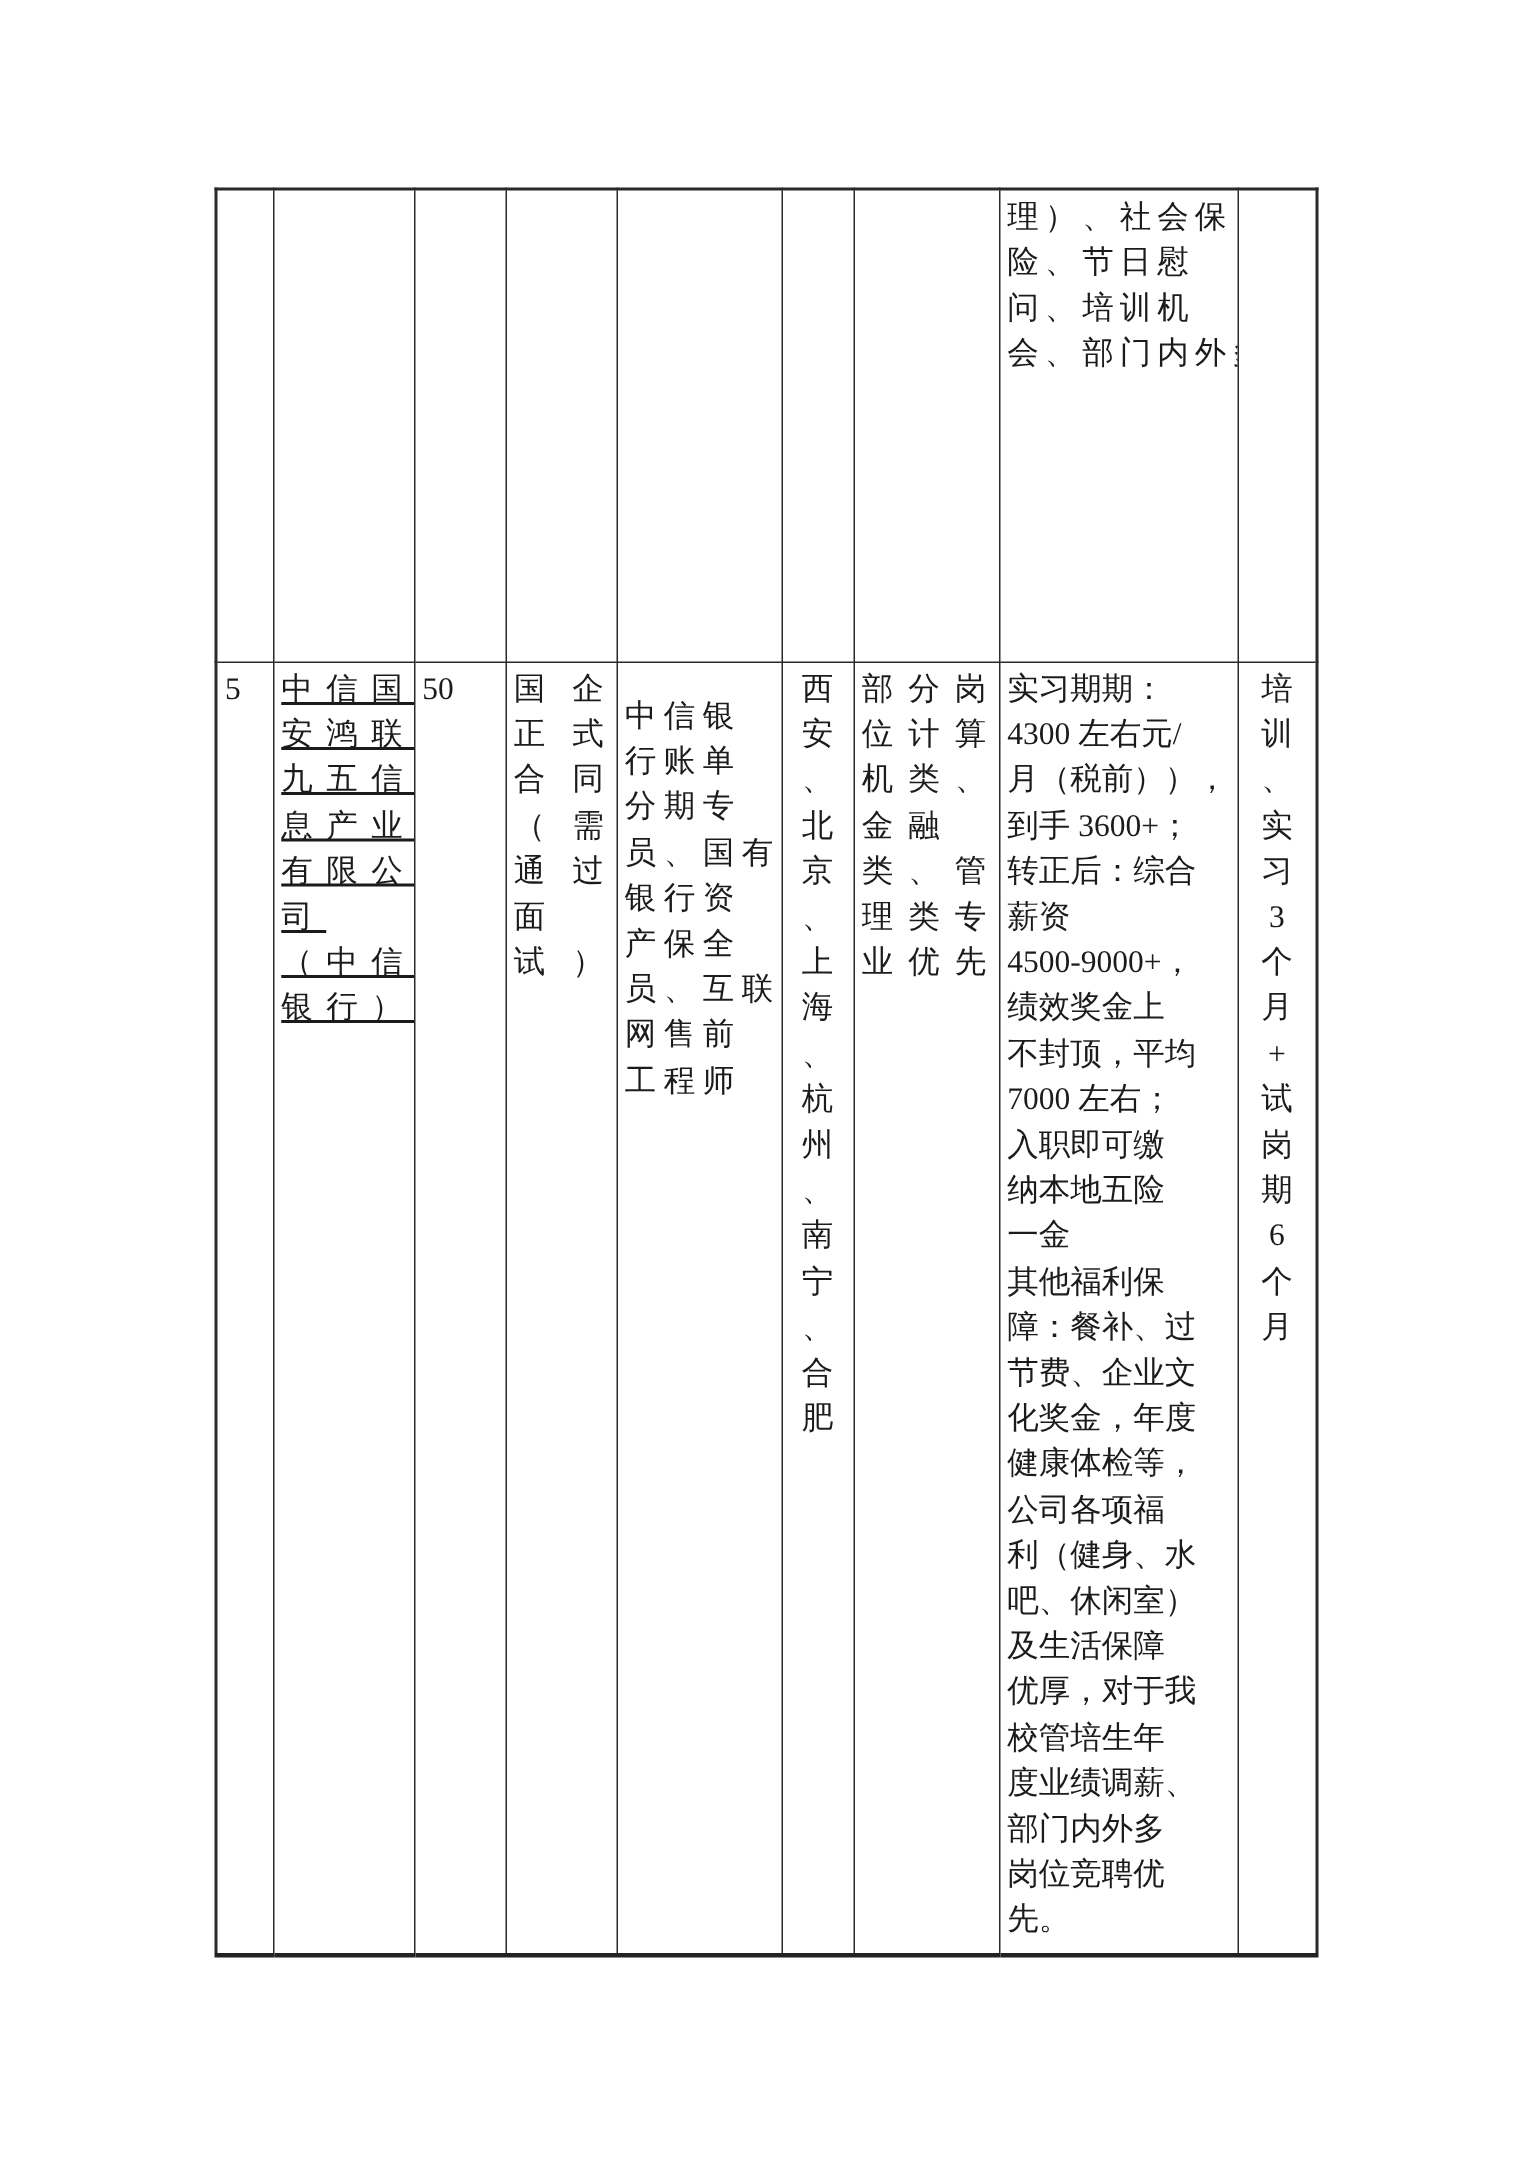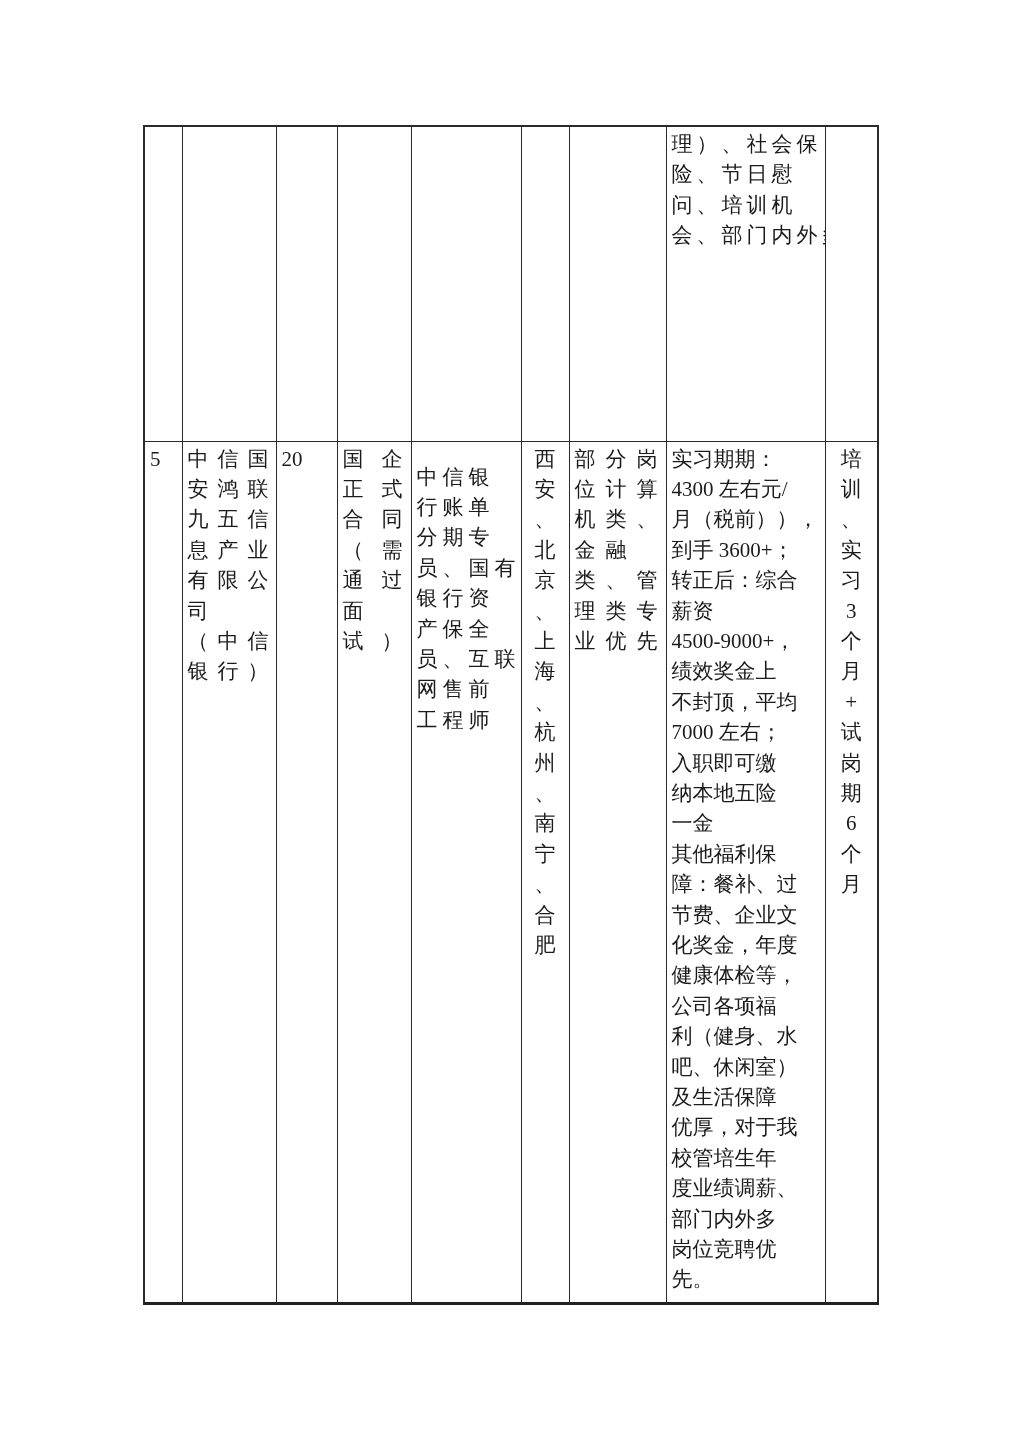--- a/index.html
+++ b/index.html
@@ -29,21 +29,21 @@
     font-size: 21px;
     line-height: 30.4px;
     color: #1b1b1b;
     overflow: hidden;
   }
   tr.row-top    { height: 315px; }
   tr.row-main   { height: 862px; }
   tr.row-main td { border-bottom: 3px solid #222222; }
   .txt { white-space: pre; }
   .center { text-align: center; }
-  .ls-company  { letter-spacing: 9px; }
+  .ls-company  { letter-spacing: 9px; text-decoration: underline; }
   .ls-contract { letter-spacing: 18px; }
   .ls-positions{ letter-spacing: 5px; margin-top: 18px; }
   .ls-majors   { letter-spacing: 10px; }
   .ls-benefits { letter-spacing: 4px; }
 </style>
 </head>
 <body>
 
 <div class="sheet">
   <table class="doc-table">
@@ -99,21 +99,21 @@
             <div class="txt ls-company">中信国
 安鸿联
 九五信
 息产业
 有限公
 司
 （中信
 银行）</div>
           </td>
       <td>
-            <div class="txt">20</div>
+            <div class="txt">50</div>
           </td>
       <td>
             <div class="txt ls-contract">国企
 正式
 合同
 （需
 通过
 面
 试）</div>
           </td>

